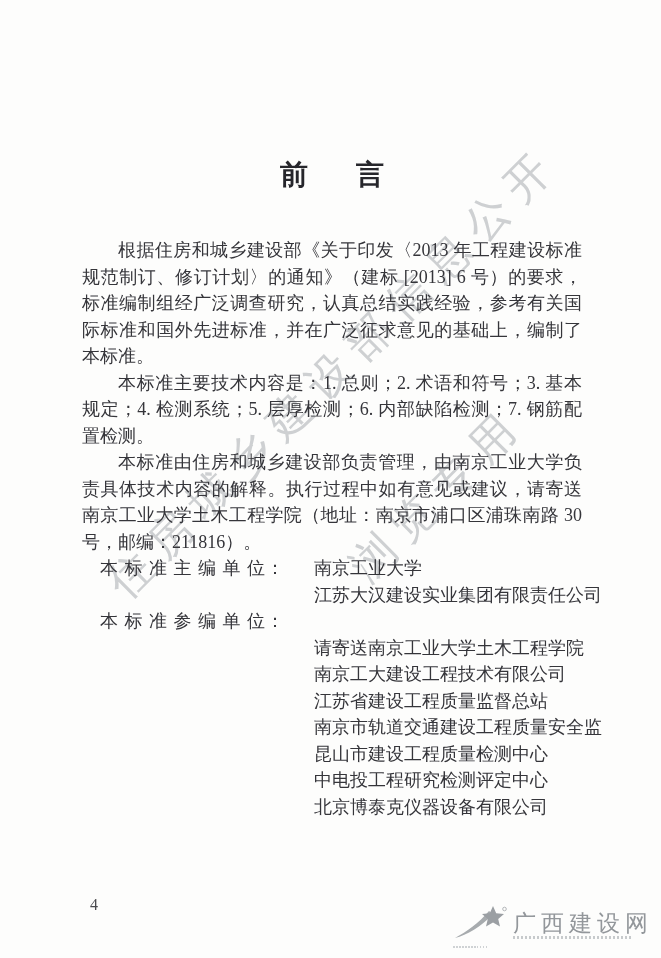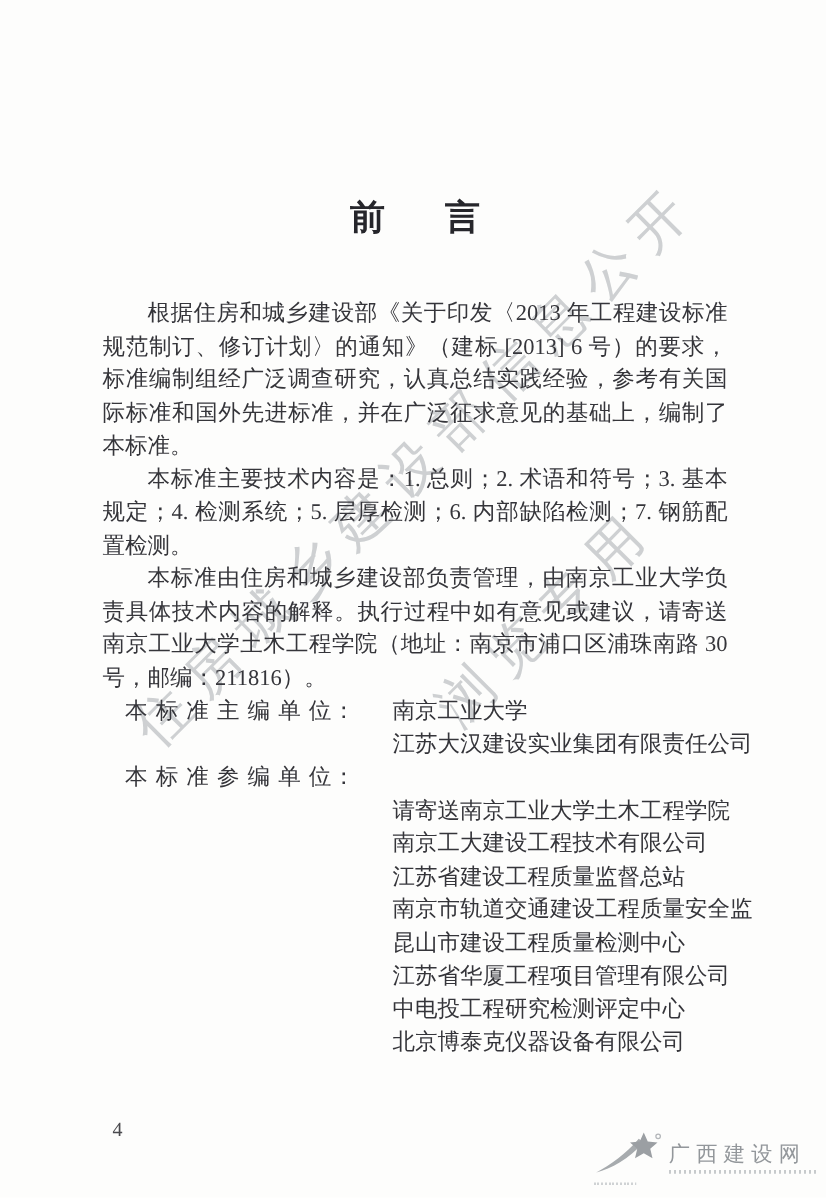--- a/index.html
+++ b/index.html
@@ -94,21 +94,21 @@
     position: absolute;
     right: 8px; bottom: 10px;
     display: flex;
     align-items: center;
     gap: 6px;
     z-index: 2;
   }
   .logo-mark { display: block; }
   .logo-text-col { display: flex; flex-direction: column; gap: 3px; }
   .logo-title {
-    font-size: 17px;
+    font-size: 23px;
     letter-spacing: 5px;
     color: #93979b;
     line-height: 18px;
     white-space: nowrap;
   }
   .logo-tagline-bar {
     width: 118px; height: 3px;
     background: repeating-linear-gradient(
       90deg,
       #c7cacc 0px, #c7cacc 2px,
@@ -175,24 +175,20 @@
       <div class="editor-row">
         <span class="editor-label"></span>
         <span class="editor-text">南京市轨道交通建设工程质量安全监</span>
       </div>
       <div class="editor-row">
         <span class="editor-label"></span>
         <span class="editor-text">昆山市建设工程质量检测中心</span>
       </div>
       <div class="editor-row">
         <span class="editor-label"></span>
-        <span class="editor-text">江苏省华厦工程项目管理有限公司</span>
-      </div>
-      <div class="editor-row">
-        <span class="editor-label"></span>
         <span class="editor-text">中电投工程研究检测评定中心</span>
       </div>
       <div class="editor-row">
         <span class="editor-label"></span>
         <span class="editor-text">北京博泰克仪器设备有限公司</span>
       </div>
     </div>
   </div>
 
   <div class="page-number">4</div>

